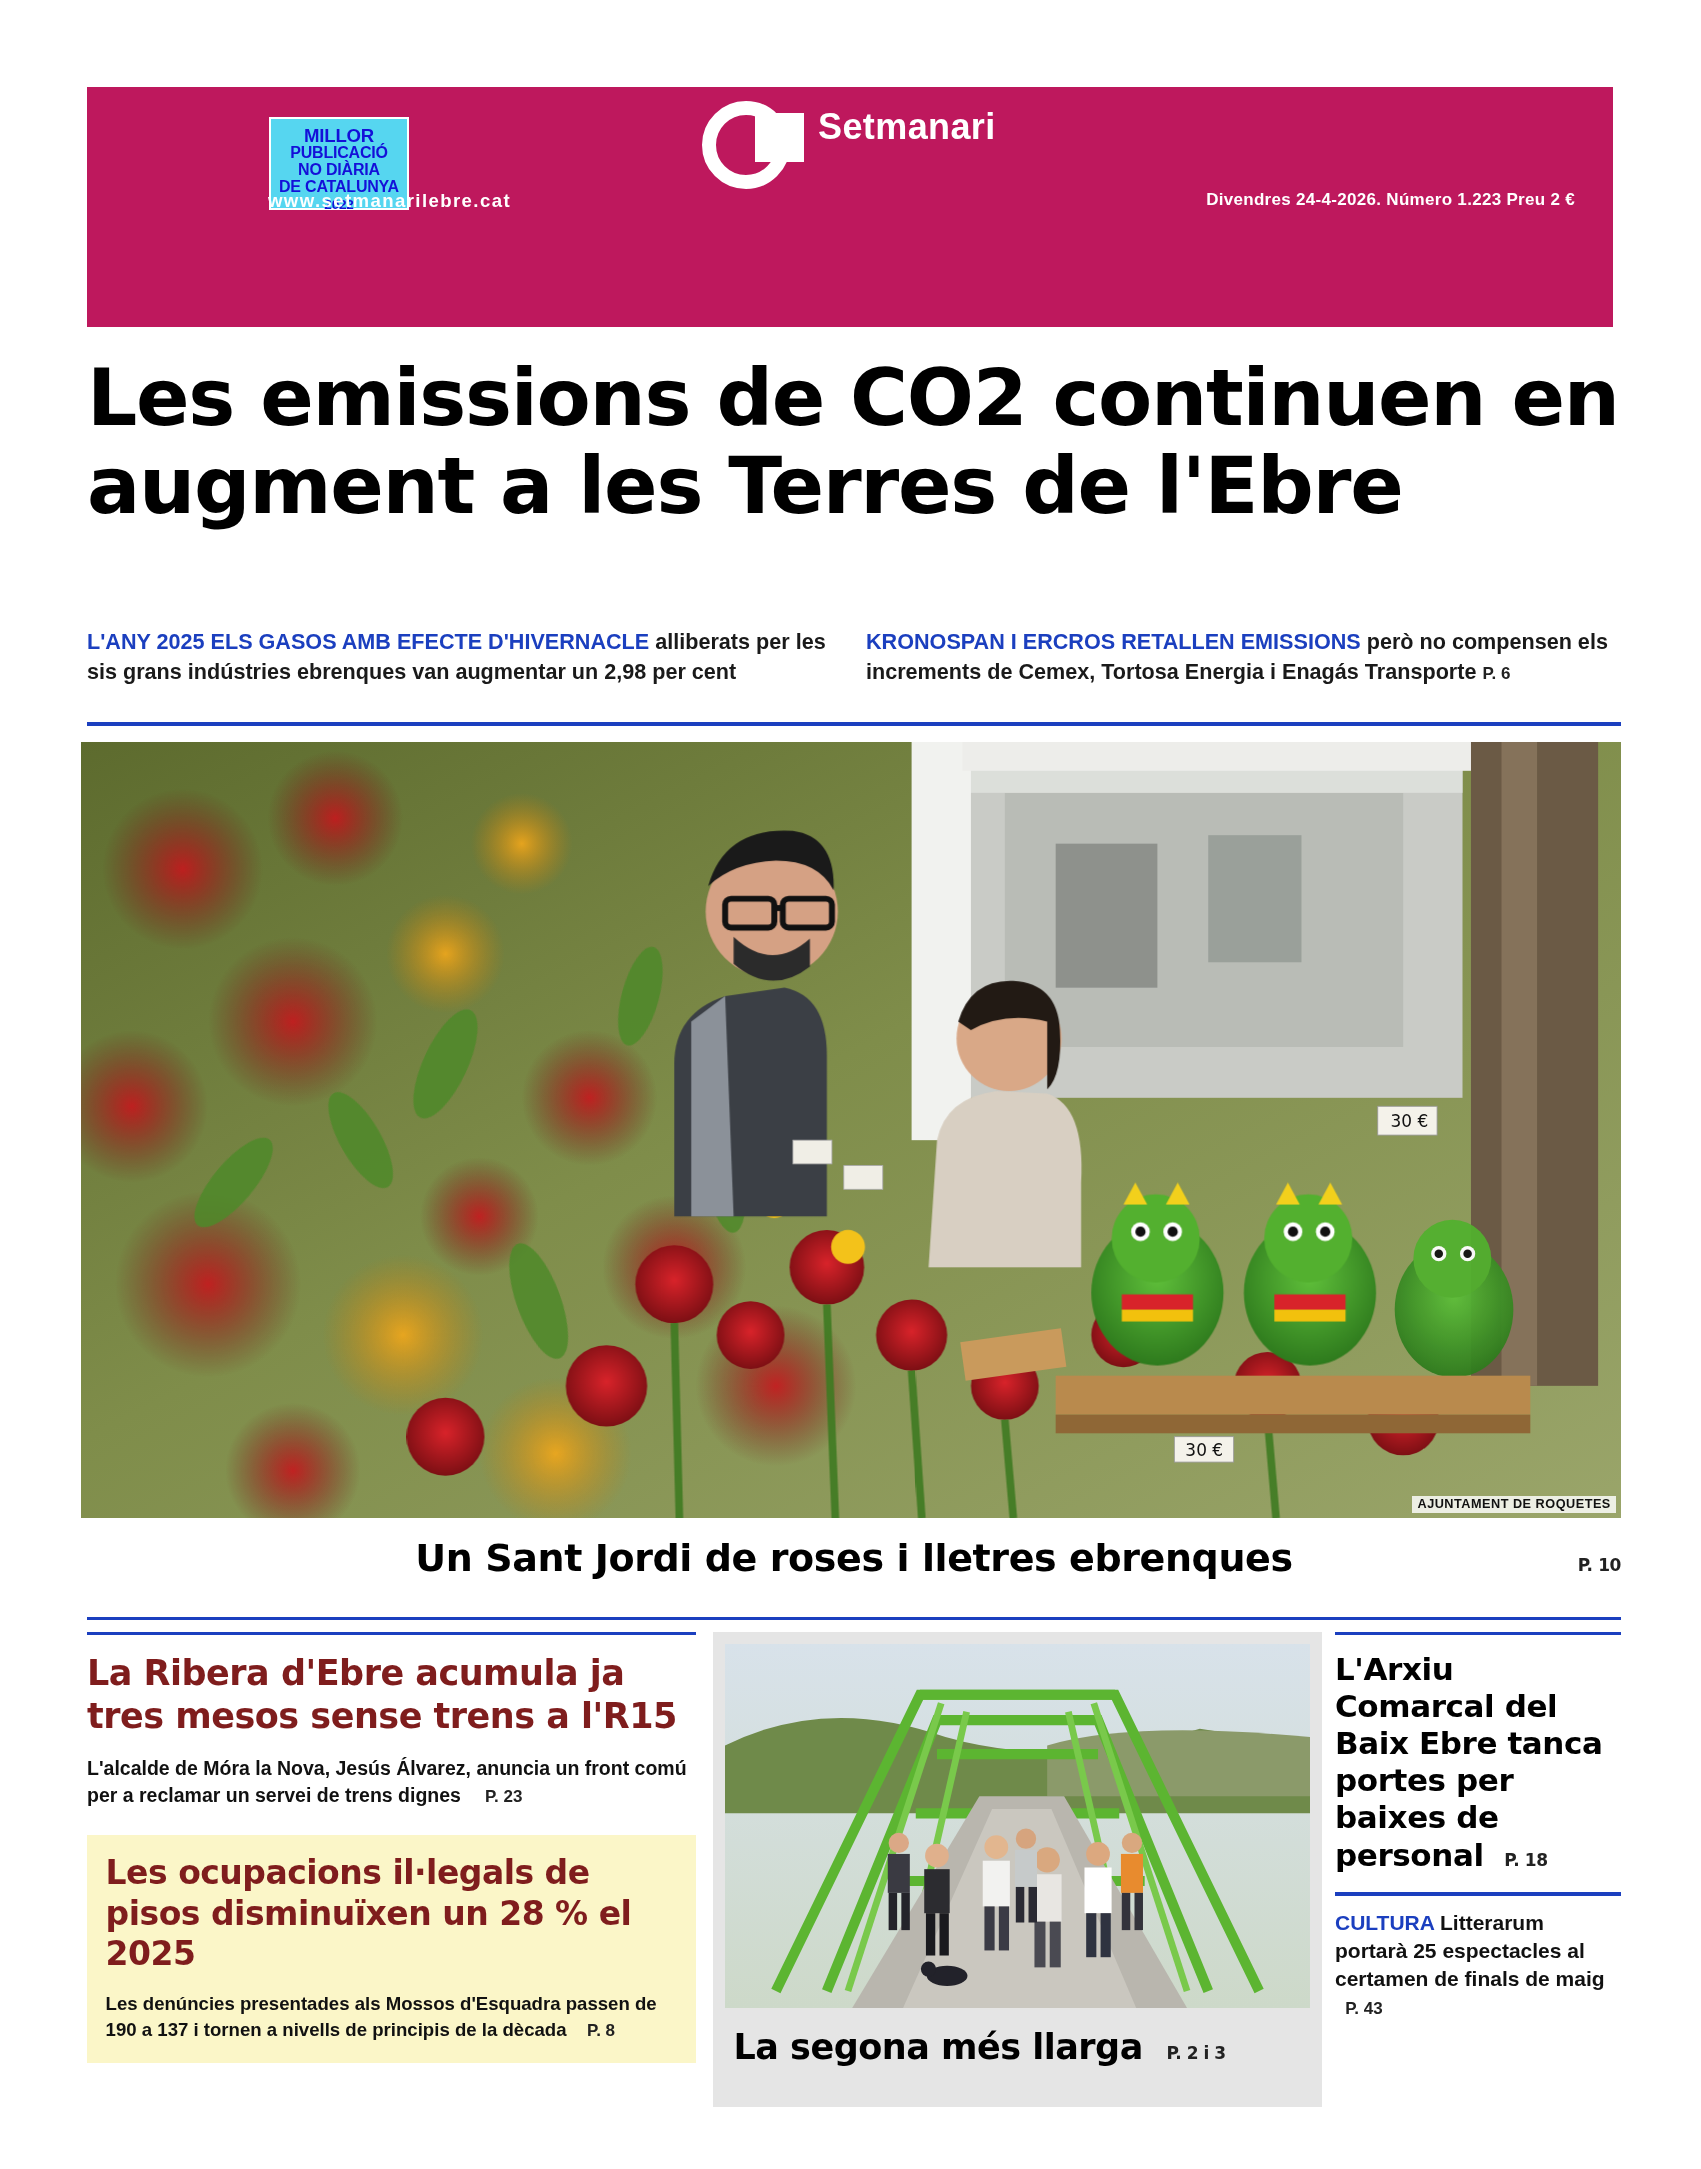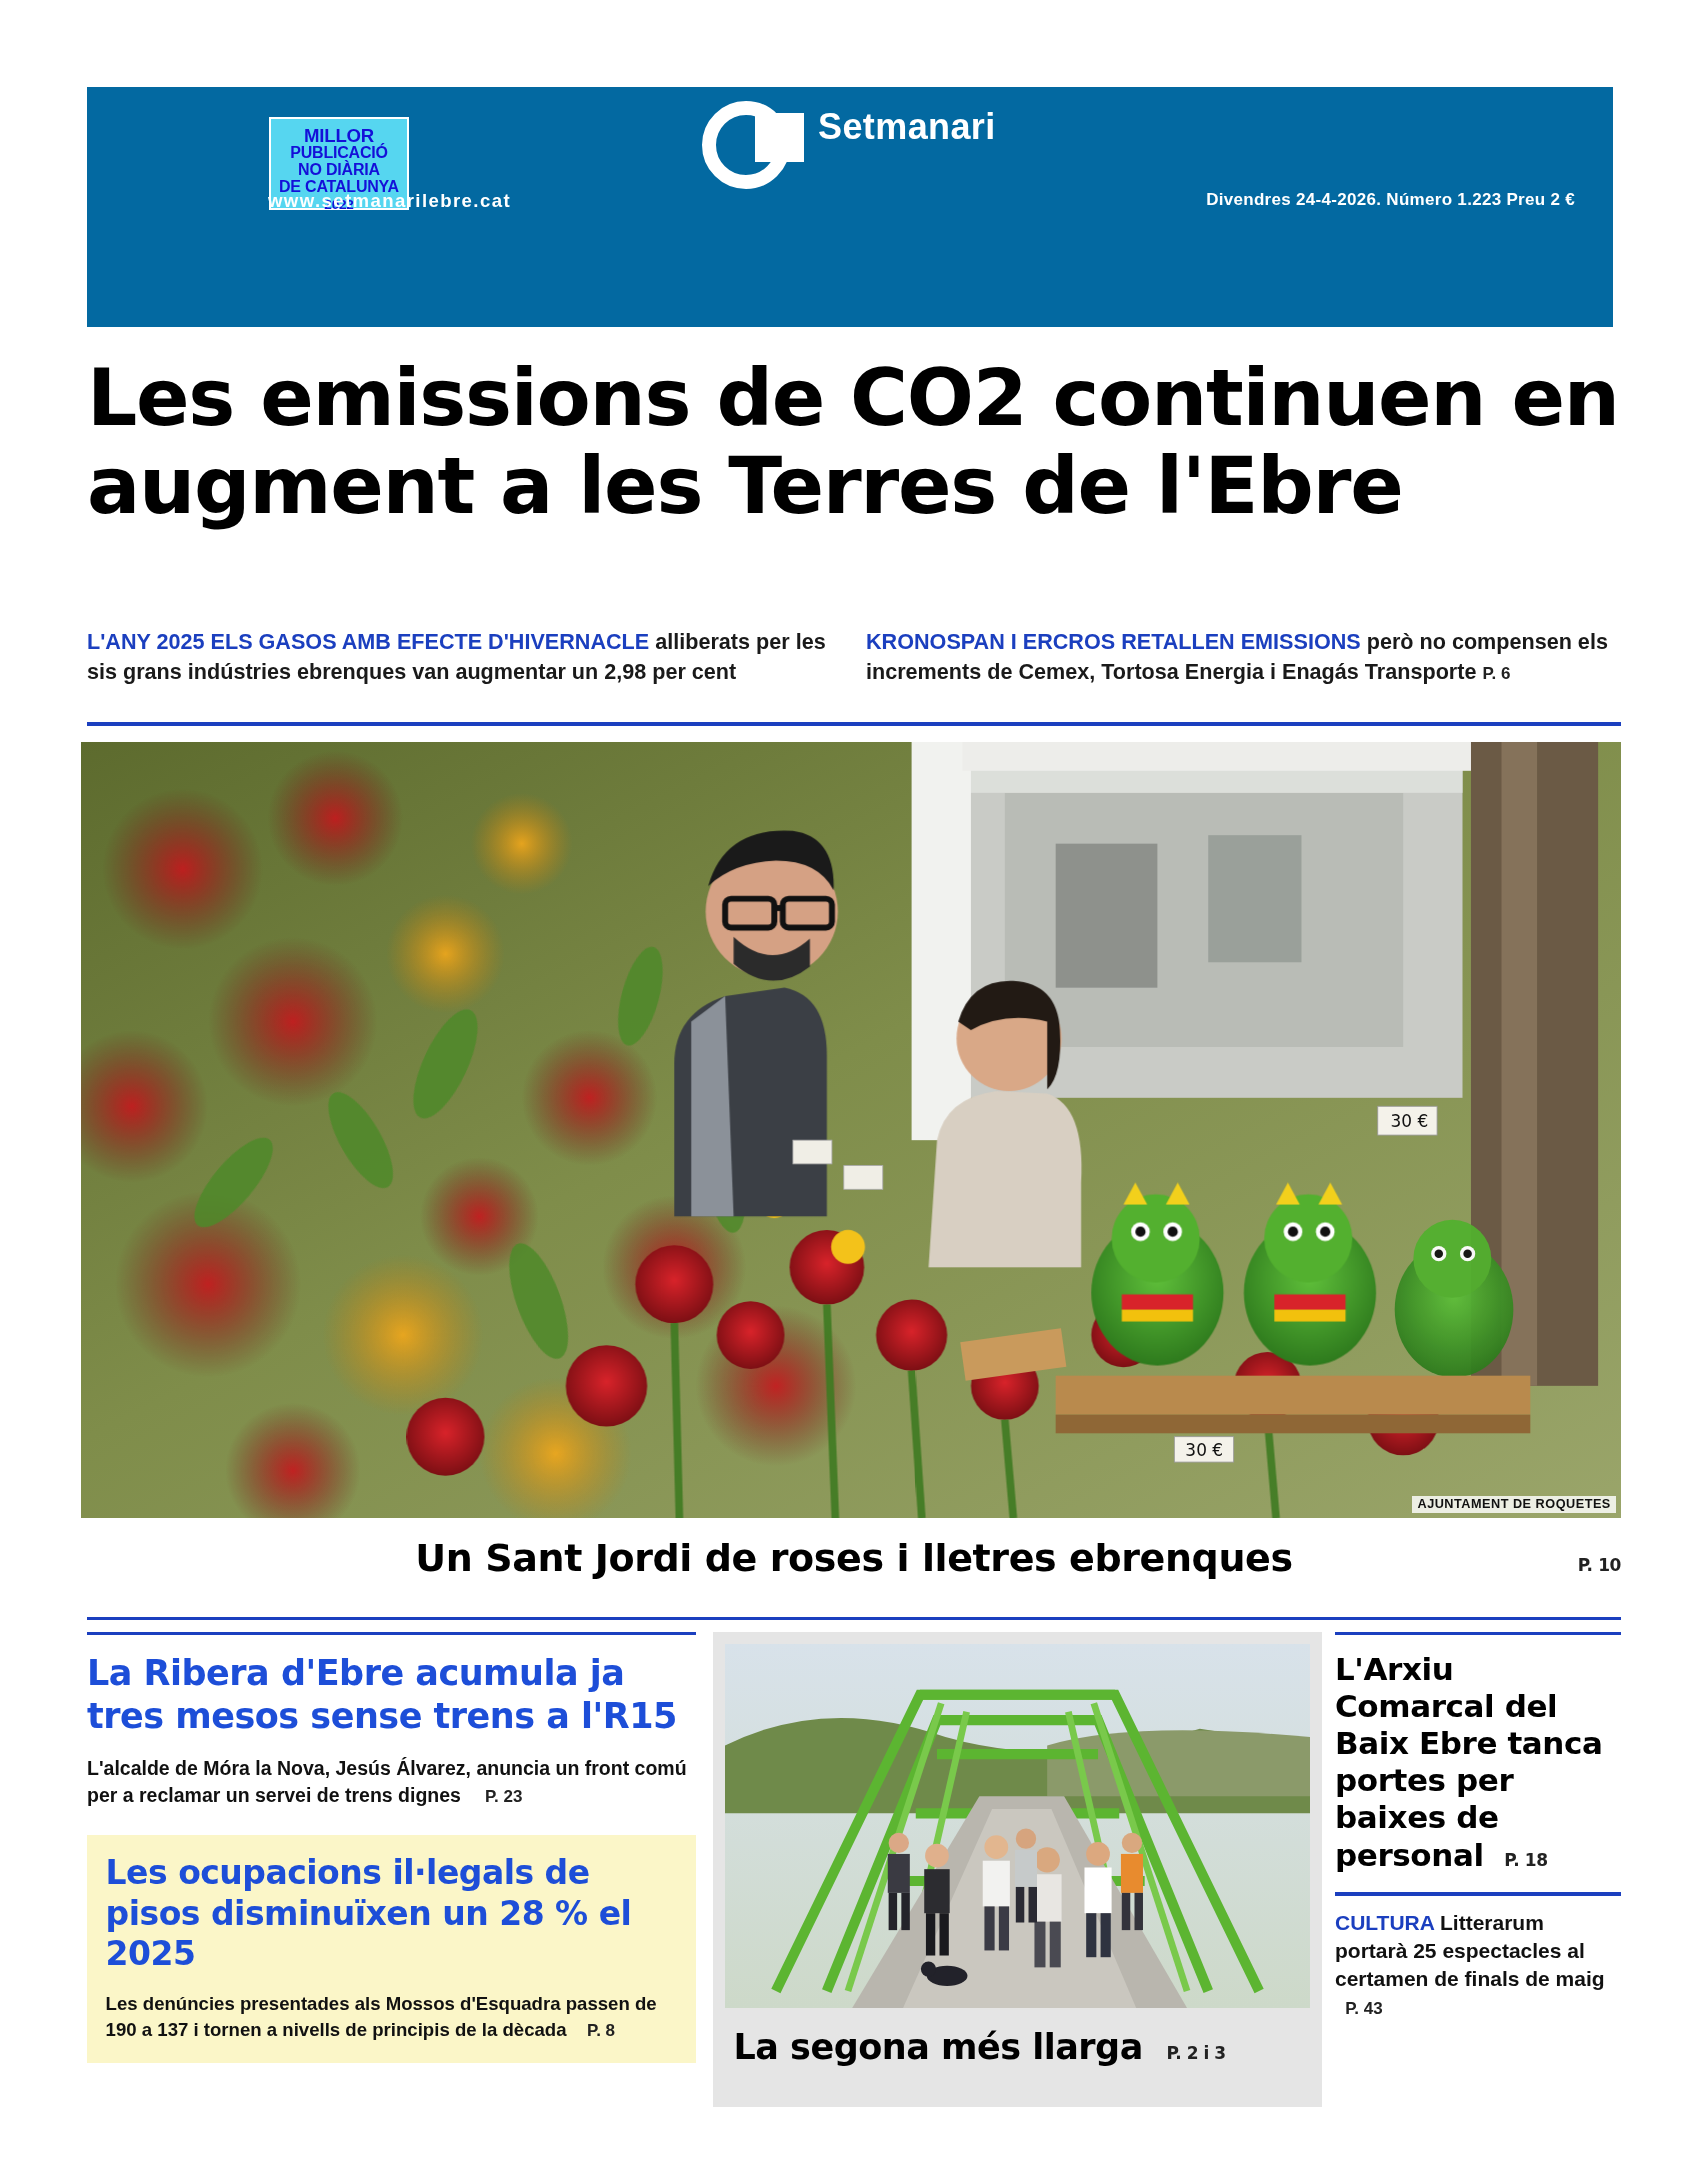--- a/index.html
+++ b/index.html
@@ -23,21 +23,21 @@
     background: #fff;
   }
 
   
   .masthead {
     position: absolute;
     left: 87px;
     top: 87px;
     width: 1526px;
     height: 240px;
-    background: #0369a1;
+    background: #be185d;
   }
   .award-badge {
     position: absolute;
     left: 182px;
     top: 30px;
     width: 140px;
     height: 93px;
     background: #56d6f0;
     border: 2.5px solid #ffffff;
     color: #1410d8;
@@ -225,21 +225,21 @@
     height: 3.4px;
     background: #1b3fbf;
     width: 100%;
   }
   .col-head {
     font-family: "DejaVu Sans", sans-serif;
     font-size: 35px;
     font-weight: bold;
     line-height: 1.22;
     letter-spacing: -0.5px;
-    color: #1d4ed8;
+    color: #7f1d1d;
     margin-top: 17px;
   }
   .col-body {
     font-size: 19.5px;
     font-weight: bold;
     line-height: 1.4;
     margin-top: 17px;
     color: #111;
   }
   .yellow-box {

